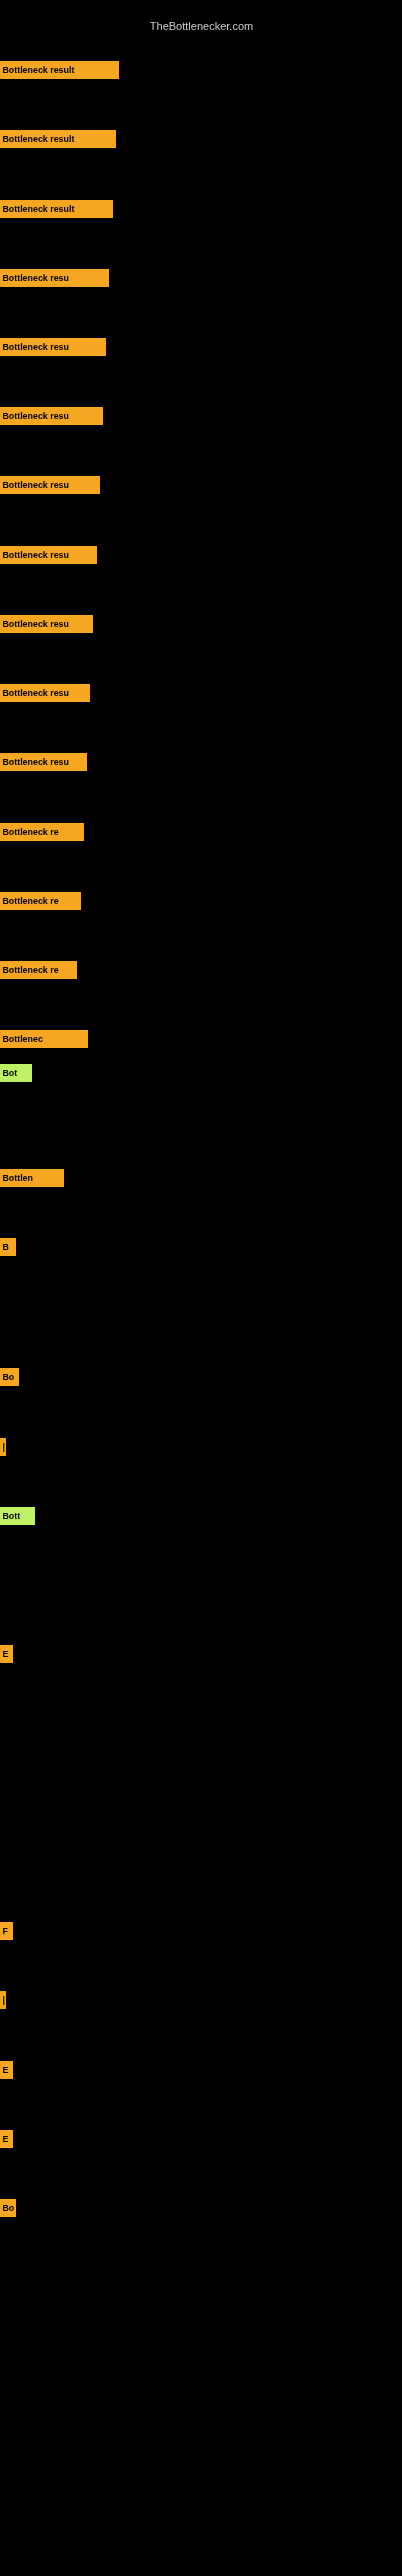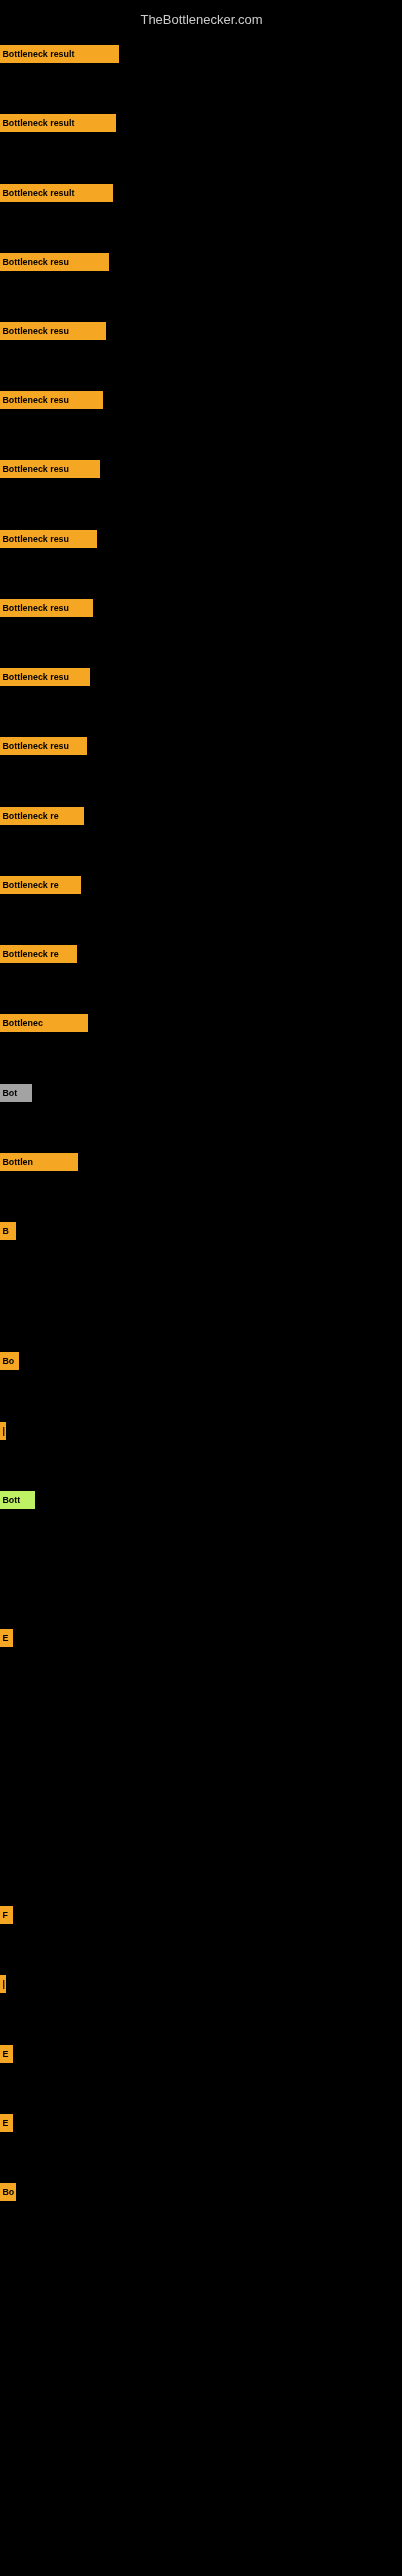--- a/index.html
+++ b/index.html
@@ -12,40 +12,41 @@
       background-color: #000000;
       width: 403px;
       min-height: 2576px;
       font-family: Arial, sans-serif;
       position: relative;
     }
 
     .site-title {
       text-align: center;
       color: #cccccc;
-      font-size: 13px;
-      padding: 12px 0;
+      font-size: 11px;
+      padding: 20px 0;
       position: absolute;
       top: 0;
       width: 100%;
     }
 
     .bottleneck-bar {
       position: absolute;
       left: 0;
       background-color: #f5a623;
       color: #000000;
       font-size: 8.9px;
       font-weight: bold;
       padding: 1.6px 2.4px;
       white-space: nowrap;
       overflow: hidden;
       height: 17.7px;
       display: flex;
       align-items: center;
+      margin-top: 16px;
     }
   </style>
 </head>
 <body>
 
 <div class="site-title">TheBottlenecker.com</div>
 
 <div id="bars-container">
     <div class="bottleneck-bar" style="top: 45px; width: 119px; background-color: rgb(245, 166, 35); color: rgb(0, 0, 0);">Bottleneck result</div>
     <div class="bottleneck-bar" style="top: 114px; width: 116px; background-color: rgb(245, 166, 35); color: rgb(0, 0, 0);">Bottleneck result</div>
@@ -55,22 +56,22 @@
     <div class="bottleneck-bar" style="top: 391px; width: 103px; background-color: rgb(245, 166, 35); color: rgb(0, 0, 0);">Bottleneck resu</div>
     <div class="bottleneck-bar" style="top: 460px; width: 100px; background-color: rgb(245, 166, 35); color: rgb(0, 0, 0);">Bottleneck resu</div>
     <div class="bottleneck-bar" style="top: 530px; width: 97px; background-color: rgb(245, 166, 35); color: rgb(0, 0, 0);">Bottleneck resu</div>
     <div class="bottleneck-bar" style="top: 599px; width: 93px; background-color: rgb(245, 166, 35); color: rgb(0, 0, 0);">Bottleneck resu</div>
     <div class="bottleneck-bar" style="top: 668px; width: 90px; background-color: rgb(245, 166, 35); color: rgb(0, 0, 0);">Bottleneck resu</div>
     <div class="bottleneck-bar" style="top: 737px; width: 87px; background-color: rgb(245, 166, 35); color: rgb(0, 0, 0);">Bottleneck resu</div>
     <div class="bottleneck-bar" style="top: 807px; width: 84px; background-color: rgb(245, 166, 35); color: rgb(0, 0, 0);">Bottleneck re</div>
     <div class="bottleneck-bar" style="top: 876px; width: 81px; background-color: rgb(245, 166, 35); color: rgb(0, 0, 0);">Bottleneck re</div>
     <div class="bottleneck-bar" style="top: 945px; width: 77px; background-color: rgb(245, 166, 35); color: rgb(0, 0, 0);">Bottleneck re</div>
     <div class="bottleneck-bar" style="top: 1014px; width: 88px; background-color: rgb(245, 166, 35); color: rgb(0, 0, 0);">Bottlenec</div>
-    <div class="bottleneck-bar" style="top: 1084px; width: 32px; background-color: #a3a3a3; color: rgb(0, 0, 0);">Bot</div>
-    <div class="bottleneck-bar" style="top: 1153px; width: 78px; background-color: rgb(245, 166, 35); color: rgb(0, 0, 0);">Bottlen</div>
+    <div class="bottleneck-bar" style="top: 1048px; width: 32px; background-color: #bef264; color: rgb(0, 0, 0);">Bot</div>
+    <div class="bottleneck-bar" style="top: 1153px; width: 64px; background-color: rgb(245, 166, 35); color: rgb(0, 0, 0);">Bottlen</div>
     <div class="bottleneck-bar" style="top: 1222px; width: 16px; background-color: rgb(245, 166, 35); color: rgb(0, 0, 0);">B</div>
     <div class="bottleneck-bar" style="top: 1352px; width: 19.3px; background-color: rgb(245, 166, 35); color: rgb(0, 0, 0);">Bo</div>
     <div class="bottleneck-bar" style="top: 1422px; width: 6.4px; background-color: rgb(245, 166, 35); color: rgb(0, 0, 0);">|</div>
     <div class="bottleneck-bar" style="top: 1491px; width: 35px; background-color: #bef264; color: rgb(0, 0, 0);">Bott</div>
     <div class="bottleneck-bar" style="top: 1629px; width: 13px; background-color: rgb(245, 166, 35); color: rgb(0, 0, 0);">E</div>
     <div class="bottleneck-bar" style="top: 1906px; width: 13px; background-color: rgb(245, 166, 35); color: rgb(0, 0, 0);">F</div>
     <div class="bottleneck-bar" style="top: 1975px; width: 6.4px; background-color: rgb(245, 166, 35); color: rgb(0, 0, 0);">|</div>
     <div class="bottleneck-bar" style="top: 2045px; width: 13px; background-color: rgb(245, 166, 35); color: rgb(0, 0, 0);">E</div>
     <div class="bottleneck-bar" style="top: 2114px; width: 13px; background-color: rgb(245, 166, 35); color: rgb(0, 0, 0);">E</div>
     <div class="bottleneck-bar" style="top: 2183px; width: 16px; background-color: rgb(245, 166, 35); color: rgb(0, 0, 0);">Bo</div>

